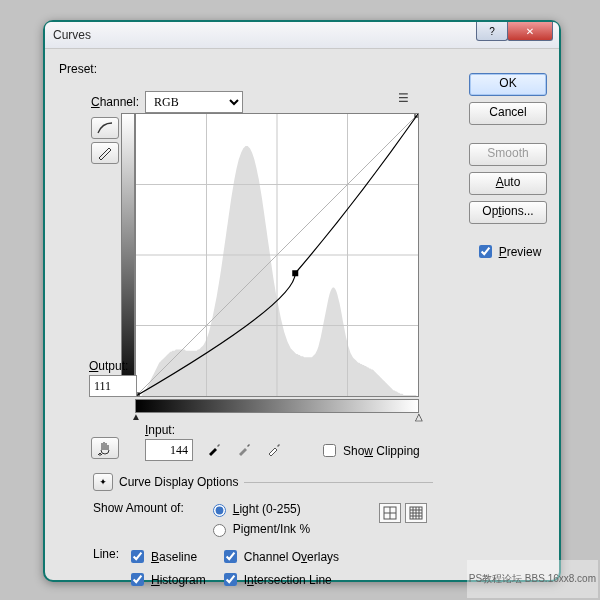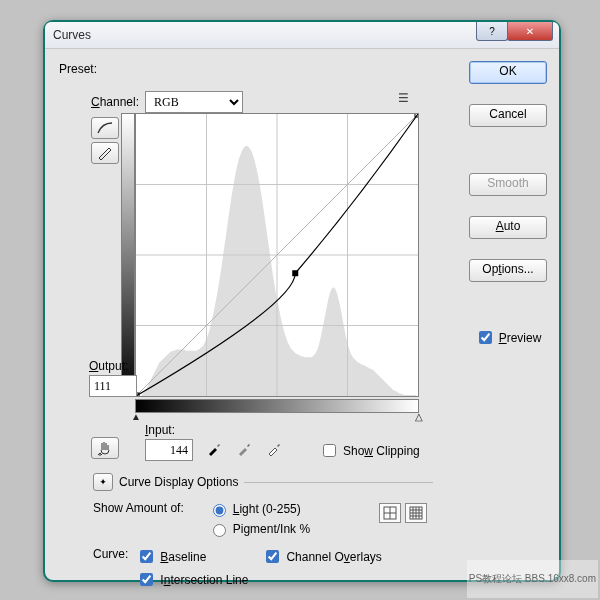--- a/index.html
+++ b/index.html
@@ -8,21 +8,21 @@
   .titlebar span{font-size:12px;color:#2a2a2a}
   .winbtns{position:absolute;right:6px;top:0;display:flex}
   .winbtn{width:30px;height:18px;border:1px solid #5a6a8a;border-top:none;border-radius:0 0 3px 3px;margin-left:-1px;display:flex;align-items:center;justify-content:center;font-size:10px;background:linear-gradient(#e8edf5,#c9d3e4)}
   .winbtn.close{background:linear-gradient(#e99,#c43b33);color:#fff;width:44px}
   .body{position:relative;padding:10px 19px 10px 12px}
   .row{display:flex;align-items:center;margin:3px 0}
   .lbl{margin-right:6px}
   select,input[type=text]{font:12px Tahoma;border:1px solid #8a8a8a;background:#fff;padding:1px 4px;height:18px;box-sizing:content-box}
   .preset{width:248px}
   .channel{width:88px}
-  .side{position:absolute;right:12px;top:12px;width:78px;display:flex;flex-direction:column;gap:20px}
+  .side{position:absolute;right:12px;top:24px;width:78px;display:flex;flex-direction:column;gap:6px}
   .btn{height:21px;border:1px solid #8a8a8a;border-radius:3px;background:linear-gradient(#fefefe,#e4e4e4);text-align:center;line-height:19px;font-size:12px}
   .btn.default{border-color:#4d7bbd;box-shadow:0 0 0 1px #a9c9f3 inset;background:linear-gradient(#eaf3ff,#cfe3ff)}
   .btn.disabled{color:#9a9a9a}
   .chk{display:flex;align-items:center;gap:4px}
   .chk input{accent-color:#3b74c5}
   .graphbox{position:absolute;left:90px;top:64px;width:282px;height:282px;border:1px solid #808080;background:#fff}
   .grid line{stroke:#c7c7c7;stroke-width:1}
   .hist{fill:#dedede}
   .diag{stroke:#b5b5b5;stroke-width:1}
   .curve{stroke:#000;stroke-width:1.2;fill:none}
@@ -190,29 +190,33 @@
             <line x1="7" y1="1" x2="7" y2="13" stroke="#555"></line>
             <line x1="10" y1="1" x2="10" y2="13" stroke="#555"></line>
             <line x1="1" y1="4" x2="13" y2="4" stroke="#555"></line>
             <line x1="1" y1="7" x2="13" y2="7" stroke="#555"></line>
             <line x1="1" y1="10" x2="13" y2="10" stroke="#555"></line>
           </svg>
         </div>
     </div>
 
     <div class="show">
-      <span>Curve:</span>
+      <span>Line:</span>
       <div class="show-opts">
         <label class="chk">
             <input type="checkbox" checked="" style=""> 
             <span><span class="u">B</span>aseline</span>
           </label>
         <label class="chk">
             <input type="checkbox" checked="" style=""> 
             <span>Channel O<span class="u">v</span>erlays</span>
+          </label>
+        <label class="chk">
+            <input type="checkbox" checked="" style=""> 
+            <span><span class="u">H</span>istogram</span>
           </label>
         <label class="chk">
             <input type="checkbox" checked="" style=""> 
             <span>I<span class="u">n</span>tersection Line</span>
           </label>
       </div>
     </div>
 
     <div class="side">
       <div class="btn default">OK</div>

